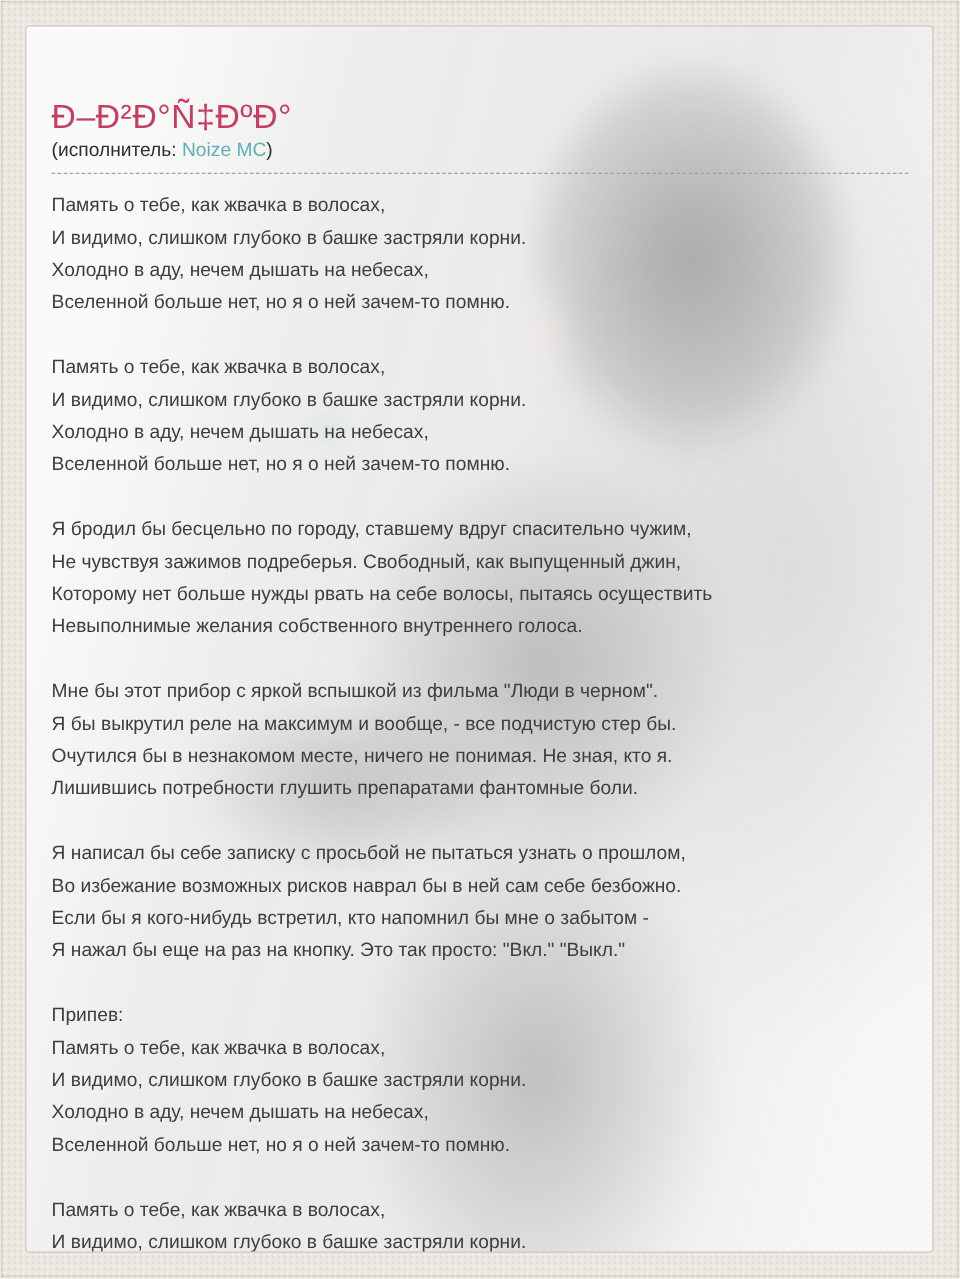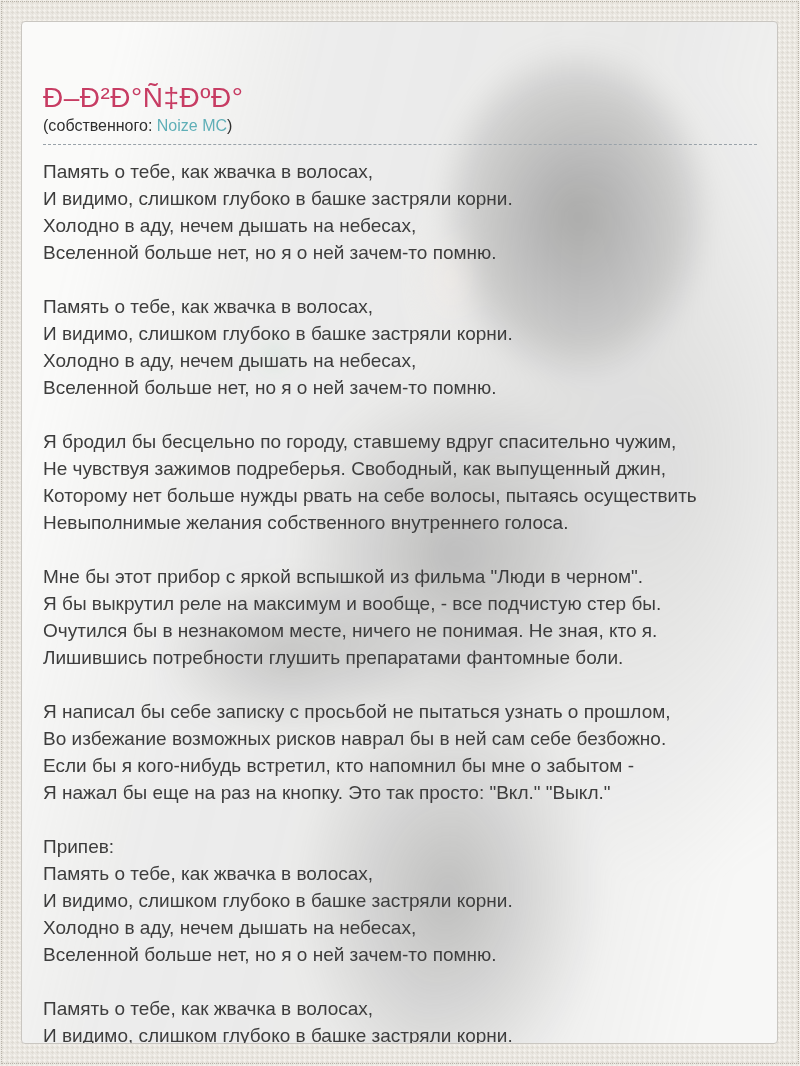--- a/index.html
+++ b/index.html
@@ -65,37 +65,37 @@
     border-bottom: 1px dashed var(--sep-color, #99a2a9);
   }
   .artist-line a {
     color: var(--link-color, #5fafb7);
     text-decoration: none;
     cursor: pointer;
     text-align: right;
   }
   .lyrics { margin-top: 13px; }
   .lyrics p.stanza {
-    font-size: 19px;
+    font-size: 16px;
     line-height: 27px;
     color: var(--lyrics-color, #3d3d3d);
     margin: 0 0 27px 0;
   }
   .lyrics p.stanza:last-child { margin-bottom: 0; }
 </style>
 </head>
 <body>
 
 <div class="page-border"></div>
 
 <div class="card">
   <div class="photo-wash"></div>
   <div class="content">
     <h1 class="song-title">Ð–Ð²Ð°Ñ‡ÐºÐ°</h1>
-    <div class="artist-line"><span>(собственного: </span><a>Noize MC</a><span>)</span></div>
+    <div class="artist-line"><span>(исполнитель: </span><a>Noize MC</a><span>)</span></div>
     <div class="lyrics">
         <p class="stanza">Память о тебе, как жвачка в волосах,<br>И видимо, слишком глубоко в башке застряли корни.<br>Холодно в аду, нечем дышать на небесах,<br>Вселенной больше нет, но я о ней зачем-то помню.</p>
         <p class="stanza">Память о тебе, как жвачка в волосах,<br>И видимо, слишком глубоко в башке застряли корни.<br>Холодно в аду, нечем дышать на небесах,<br>Вселенной больше нет, но я о ней зачем-то помню.</p>
         <p class="stanza">Я бродил бы бесцельно по городу, ставшему вдруг спасительно чужим,<br>Не чувствуя зажимов подреберья. Свободный, как выпущенный джин,<br>Которому нет больше нужды рвать на себе волосы, пытаясь осуществить<br>Невыполнимые желания собственного внутреннего голоса.</p>
         <p class="stanza">Мне бы этот прибор с яркой вспышкой из фильма "Люди в черном".<br>Я бы выкрутил реле на максимум и вообще, - все подчистую стер бы.<br>Очутился бы в незнакомом месте, ничего не понимая. Не зная, кто я.<br>Лишившись потребности глушить препаратами фантомные боли.</p>
         <p class="stanza">Я написал бы себе записку с просьбой не пытаться узнать о прошлом,<br>Во избежание возможных рисков наврал бы в ней сам себе безбожно.<br>Если бы я кого-нибудь встретил, кто напомнил бы мне о забытом -<br>Я нажал бы еще на раз на кнопку. Это так просто: "Вкл." "Выкл."</p>
         <p class="stanza">Припев:<br>Память о тебе, как жвачка в волосах,<br>И видимо, слишком глубоко в башке застряли корни.<br>Холодно в аду, нечем дышать на небесах,<br>Вселенной больше нет, но я о ней зачем-то помню.</p>
         <p class="stanza">Память о тебе, как жвачка в волосах,<br>И видимо, слишком глубоко в башке застряли корни.<br>Холодно в аду, нечем дышать на небесах,<br>Вселенной больше нет, но я о ней зачем-то помню.</p>
       </div>
   </div>

